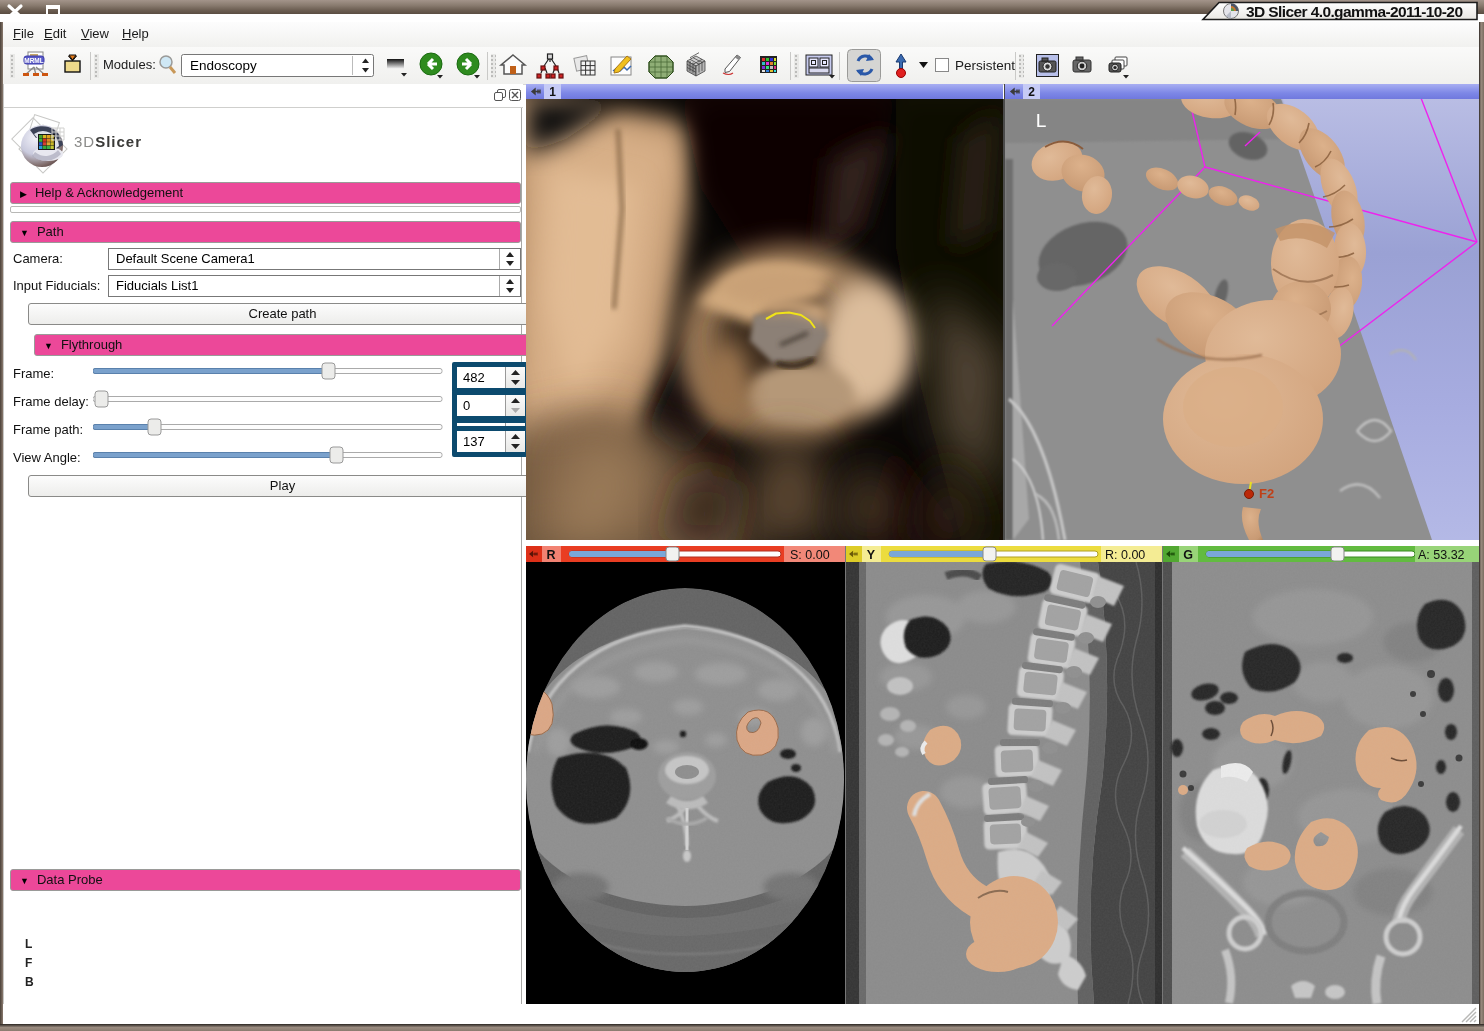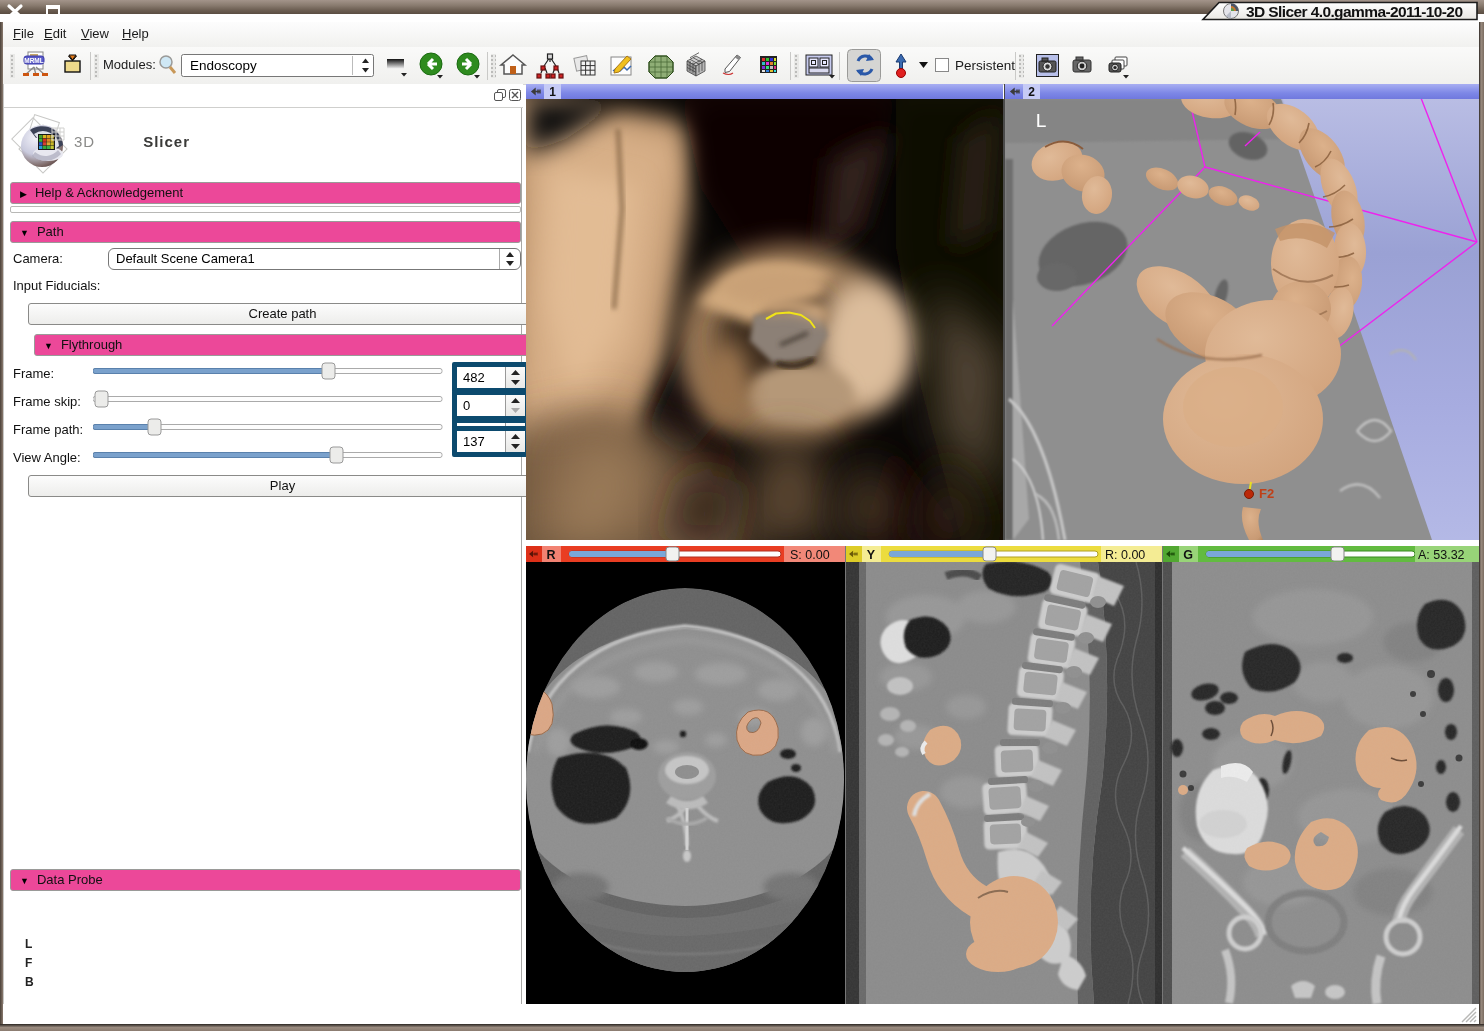--- a/index.html
+++ b/index.html
@@ -5,21 +5,21 @@
 .abs{position:absolute;}
 #titlebar{left:0;top:0;width:1484px;height:14px;background:linear-gradient(#a3948a,#887a6e 40%,#6e6054 70%,#5a4d42);}
 #menubar{left:3px;top:22px;width:1478px;height:25px;background:linear-gradient(#fdfdfd,#f1f1ef);}
 .menuitem{position:absolute;top:4px;font-size:13px;color:#1a1a1a;}
 .menuitem u{text-decoration:underline;}
 #toolbar{left:3px;top:47px;width:1478px;height:37px;background:linear-gradient(#fafaf9,#f0f0ee);border-bottom:1px solid #d8d8d5;}
 #panel{left:3px;top:84px;width:519px;height:937px;background:#fff;border-right:1px solid #a8a8a6;border-left:1px solid #c8c8c6;box-sizing:border-box;}
 .secbar{position:absolute;left:6px;width:509px;height:20px;border:1px solid #9a9a98;border-radius:3px;background:#ec4899;font-size:13px;color:#111;line-height:20px;}
 .secbar .tri{display:inline-block;margin:0 8px 0 9px;font-size:9px;color:#000;}
 .lbl{position:absolute;font-size:13px;color:#111;}
-.combo{position:absolute;left:104px;width:411px;height:20px;border:1px solid #777;border-radius:6px;background:#fff;font-size:13px;line-height:20px;color:#000;}
+.combo{position:absolute;left:104px;width:411px;height:20px;border:1px solid #777;border-radius:0;background:#fff;font-size:13px;line-height:20px;color:#000;}
 .combo .txt{padding-left:7px;}
 .combo .spin{position:absolute;right:0;top:0;width:20px;height:20px;border-left:1px solid #aaa;}
 .pbtn{position:absolute;left:24px;width:507px;height:20px;border:1px solid #8a8a88;border-radius:3px;background:linear-gradient(#fcfcfc,#ededeb);font-size:13px;color:#111;text-align:center;line-height:20px;}
 .spinbox{position:absolute;left:448px;width:68px;height:21px;border:5px solid #0c4a6e;border-radius:2px;background:#fff;font-size:13px;line-height:21px;color:#000;}
 .spinbox .txt{padding-left:6px;}
 .spinbox .arr{position:absolute;right:0;top:0;width:19px;height:21px;border-left:1px solid #999;background:linear-gradient(#fafafa,#e8e8e6);}
 #statusbar{left:3px;top:1004px;width:1478px;height:20px;background:#fff;}
 .vhdr{position:absolute;height:15px;background:linear-gradient(#a8aef2,#7d87e6 60%,#7078de);}
 svg{display:block;}
 .svgview{position:absolute;}
@@ -307,55 +307,64 @@
           <rect x="34.8" y="35.8" width="3.4" height="3.2" fill="#38a838"></rect>
           <rect x="38.6" y="35.8" width="3.4" height="3.2" fill="#38b048"></rect>
           <rect x="42.4" y="35.8" width="3.4" height="3.2" fill="#c0c838"></rect>
       </g>
     </g>
     <path d="M24 46 A21 21 0 0 0 53 44 L50 40 A16 16 0 0 1 27 42 Z" fill="#aab" opacity="0.7"></path>
     <g stroke="#d0d0ce" fill="none">
         <path d="M44 18 h12 v12 h-12 z M48 18 v12 M52 18 v12 M44 22 h12 M44 26 h12"></path>
       </g>
   </svg>
-  <div class="abs" style="left:70px;top:49px;font-size:15px;letter-spacing:1px;color:#8a8a88;">3D<span style="color:#3a3a38;font-weight:bold;margin-left:48px;">Slicer</span></div>
+  <div class="abs" style="left:70px;top:49px;font-size:15px;letter-spacing:1px;color:#8a8a88;">3D<span style="color:#3a3a38;font-weight:bold;">Slicer</span></div>
 
   <div class="secbar" style="top:98px;"><span class="tri">▶</span>Help &amp; Acknowledgement</div>
   <div class="abs" style="left:6px;top:122px;width:509px;height:5px;border:1px solid #b8b8b6;border-radius:2px;background:#fff;"></div>
   <div class="secbar" style="top:137px;"><span class="tri">▼</span>Path</div>
   <div class="lbl" style="left:9px;top:167px;">Camera:</div>
   <div class="combo" style="top:164px;">
       <div class="txt">Default Scene Camera1</div>
     <div class="spin">
         <svg width="20" height="20">
           <path d="M6 8 l4 -5 4 5 z" fill="#222"></path>
           <path d="M6 12 l4 5 4 -5 z" fill="#222"></path>
         </svg>
       </div>
     </div>
   <div class="lbl" style="left:9px;top:194px;">Input Fiducials:</div>
+  <div class="combo" style="top:191px;">
+      <div class="txt">Fiducials List1</div>
+    <div class="spin">
+        <svg width="20" height="20">
+          <path d="M6 8 l4 -5 4 5 z" fill="#222"></path>
+          <path d="M6 12 l4 5 4 -5 z" fill="#222"></path>
+        </svg>
+      </div>
+    </div>
   <div class="pbtn" style="top:219px;">Create path</div>
   <div class="secbar" style="top:250px;margin-left:24px;"><span class="tri">▼</span>Flythrough</div>
 
   <div class="lbl" style="left:9px;top:282px;">Frame:</div>
   <svg class="abs" style="left:89px;top:278px" width="360" height="20">
     <rect x="0" y="6.5" width="349" height="5" rx="2" fill="#fdfdfd" stroke="#aaa"></rect>
     <rect x="0" y="6.5" width="235" height="5" rx="2" fill="#7aa1cc" stroke="#5a81ac"></rect>
     <rect x="229" y="1" width="13" height="16" rx="3" fill="#ececea" stroke="#999"></rect>
   </svg>
   <div class="spinbox" style="top:278px;">
       <div class="txt">482</div>
       <div class="arr">
         <svg width="19" height="21">
           <path d="M5 8 l4.5 -5 4.5 5 z" fill="#222"></path>
           <path d="M5 13 l4.5 5 4.5 -5 z" fill="#222"></path>
         </svg>
       </div>
     </div>
-  <div class="lbl" style="left:9px;top:310px;">Frame skip:</div>
+  <div class="lbl" style="left:9px;top:310px;">Frame delay:</div>
   <svg class="abs" style="left:89px;top:306px" width="360" height="20">
     <rect x="0" y="6.5" width="349" height="5" rx="2" fill="#fdfdfd" stroke="#aaa"></rect>
     <rect x="2" y="1" width="13" height="16" rx="3" fill="#ececea" stroke="#999"></rect>
   </svg>
   <div class="spinbox" style="top:306px;">
       <div class="txt">0</div>
       <div class="arr">
         <svg width="19" height="21">
           <path d="M5 8 l4.5 -5 4.5 5 z" fill="#222"></path>
           <path d="M5 13 l4.5 5 4.5 -5 z" fill="#aaa"></path>

